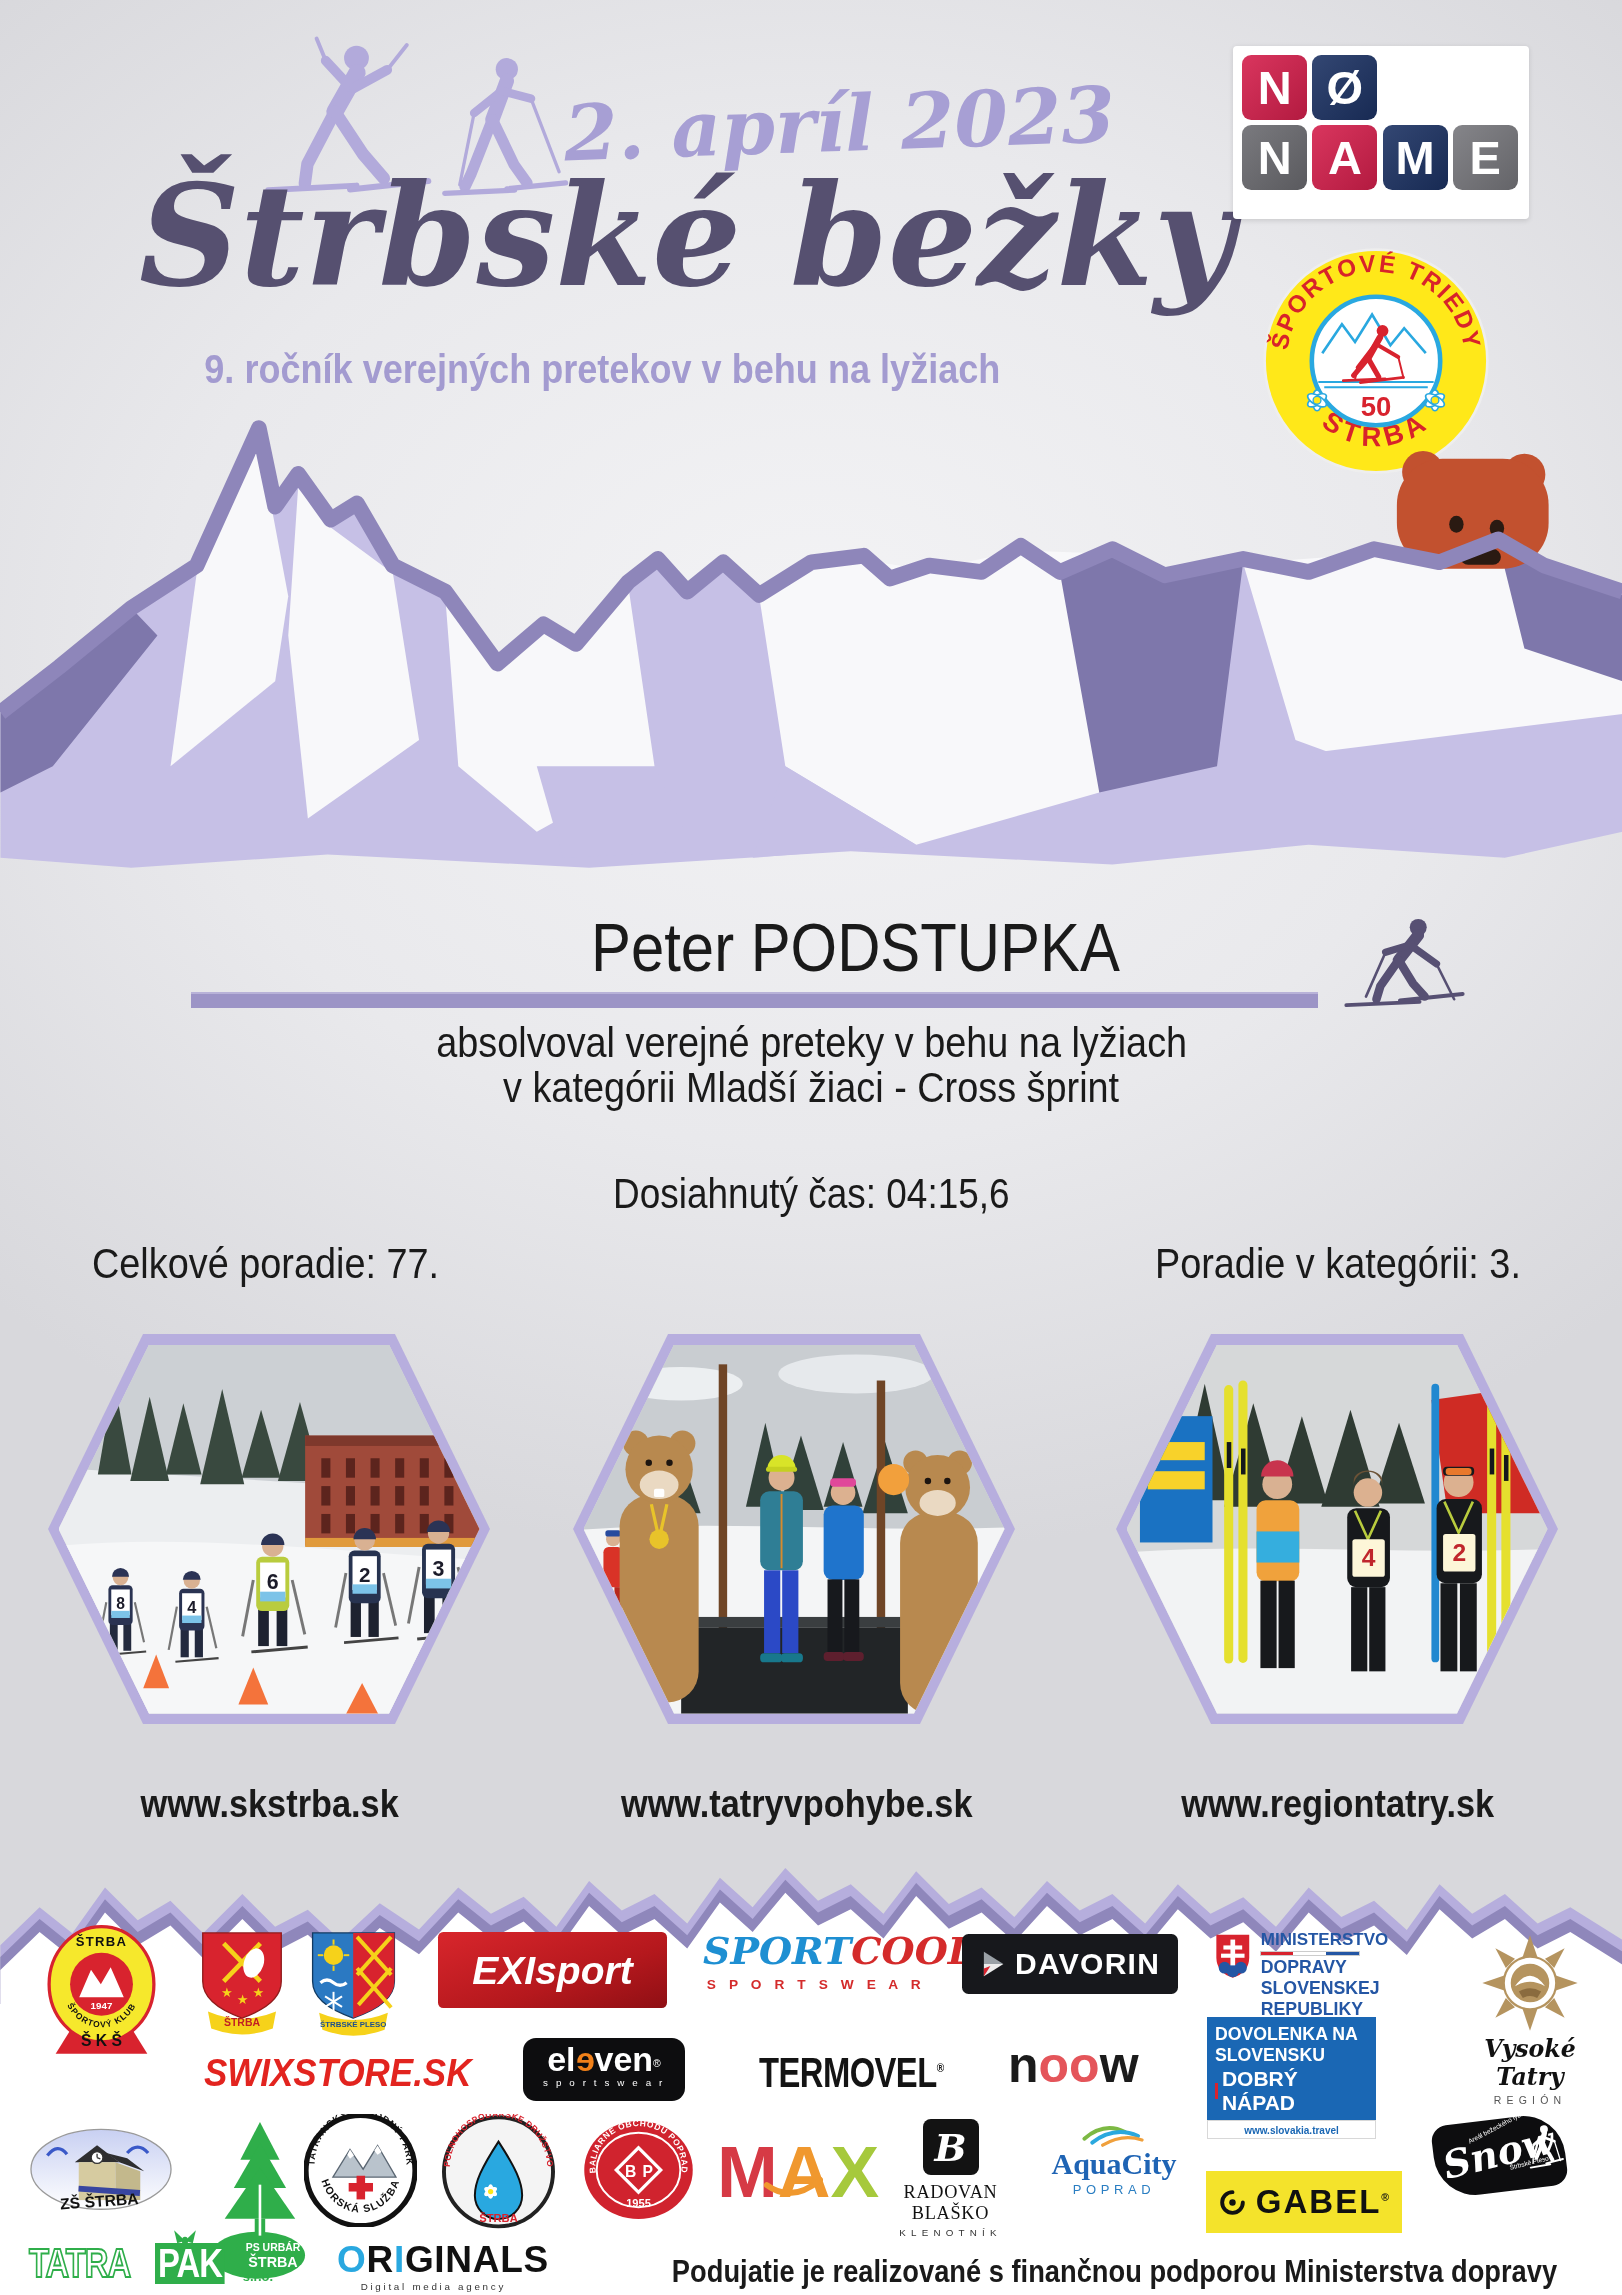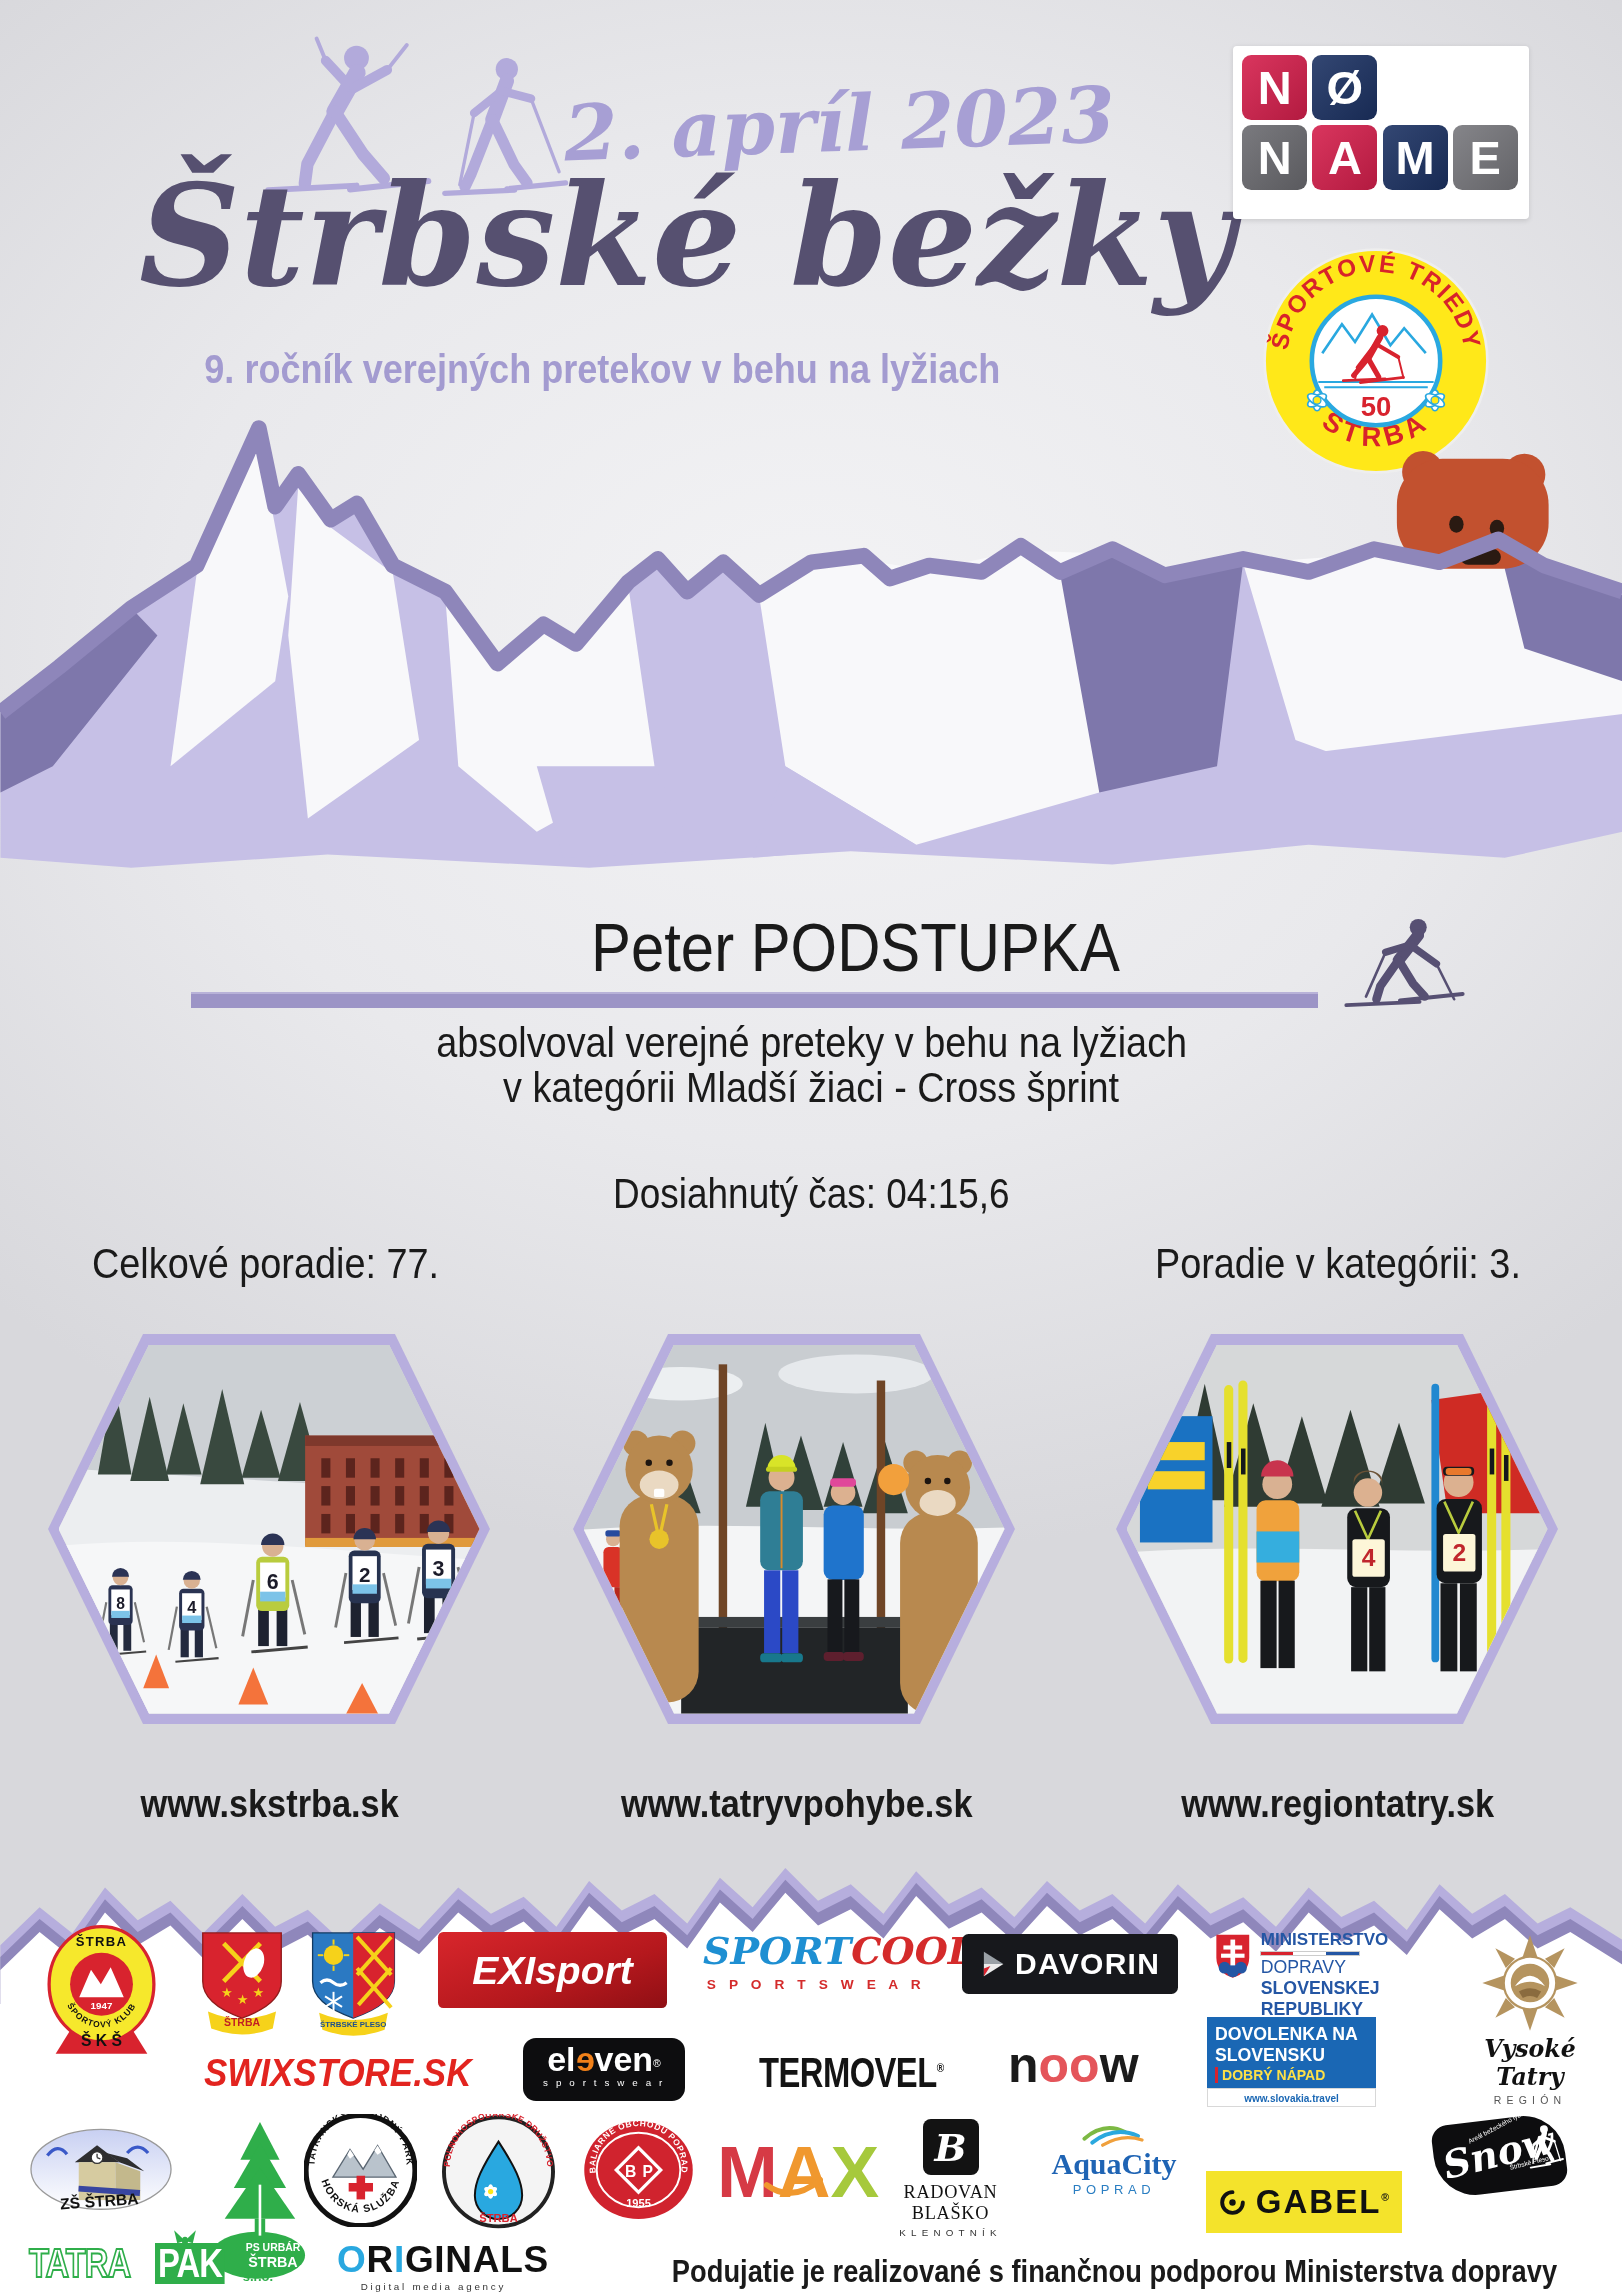--- a/index.html
+++ b/index.html
@@ -533,21 +533,21 @@
       <circle cx="18" cy="60" r="10" fill="#2456a4"></circle>
         <circle cx="46" cy="60" r="10" fill="#2456a4"></circle>
         <circle cx="32" cy="65" r="11" fill="#2456a4"></circle>
       <rect x="28" y="12" width="8" height="44" fill="#fff"></rect>
       <rect x="16" y="22" width="32" height="7" fill="#fff"></rect>
       <rect x="12" y="36" width="40" height="7" fill="#fff"></rect>
     </svg>
     <div>
       <div style="font-size:17px;font-weight:bold;color:#2456a4;">MINISTERSTVO</div>
       <div style="width:98px;height:3.3px;margin:2px 0;background:linear-gradient(to right,#d8232e 0 33%,#ffffff 33% 66%,#2456a4 66%);outline:0.7px solid #ccc;"></div>
-      <div style="font-size:17.7px;font-weight:normal;color:#2456a4;">DOPRAVY</div>
+      <div style="font-size:17.7px;font-weight:bold;color:#2456a4;">DOPRAVY</div>
       <div style="font-size:17.7px;font-weight:bold;color:#2456a4;">SLOVENSKEJ REPUBLIKY</div>
     </div>
   </div>
 
   <div class="abs center" style="left:1458px;top:1934px;width:144px;">
     <svg width="98" height="98" viewBox="0 0 150 150">
       <g fill="#b5945f">
         <polygon points="75,2 62,40 88,40"></polygon>
           <polygon points="75,148 62,110 88,110"></polygon>
         <polygon points="2,75 40,62 40,88"></polygon>
@@ -584,21 +584,21 @@
   <div class="abs" style="left:1008px;top:2040px;font-weight:bold;font-size:50px;line-height:1;">
     <span style="color:#1b1b1b;">n</span><span style="color:#e4555a;">oo</span><span style="color:#1b1b1b;">w</span>
   </div>
 
   <div class="abs" style="left:1207px;top:2017px;width:169px;">
     <div style="background:#1a67b4;padding:6.5px 7.9px 5.2px;box-sizing:border-box;">
       <div style="color:#fff;font-size:17.7px;font-weight:bold;">DOVOLENKA NA</div>
       <div style="color:#fff;font-size:17.7px;font-weight:bold;">SLOVENSKU</div>
       <div style="display:flex;align-items:center;gap:3.9px;margin-top:1.3px;">
         <div style="width:3.3px;height:15.7px;background:#d8232e;"></div>
-        <div style="color:#fde047;font-size:14px;font-weight:bold;">DOBRÝ NÁPAD</div>
+        <div style="color:#ffffff;font-size:21px;font-weight:bold;">DOBRÝ NÁPAD</div>
       </div>
     </div>
     <div class="center" style="background:#fff;border:0.7px solid #d8d8d8;padding:2.6px 0;">
       <span style="color:#1a67b4;font-size:10px;font-weight:bold;">www.slovakia.travel</span>
     </div>
   </div>
 
   <svg class="abs" style="left:29.4px;top:2128px;" width="144" height="84" viewBox="0 0 220 128">
     <defs>
         <linearGradient id="zsbg" x1="0" y1="0" x2="0" y2="1">

